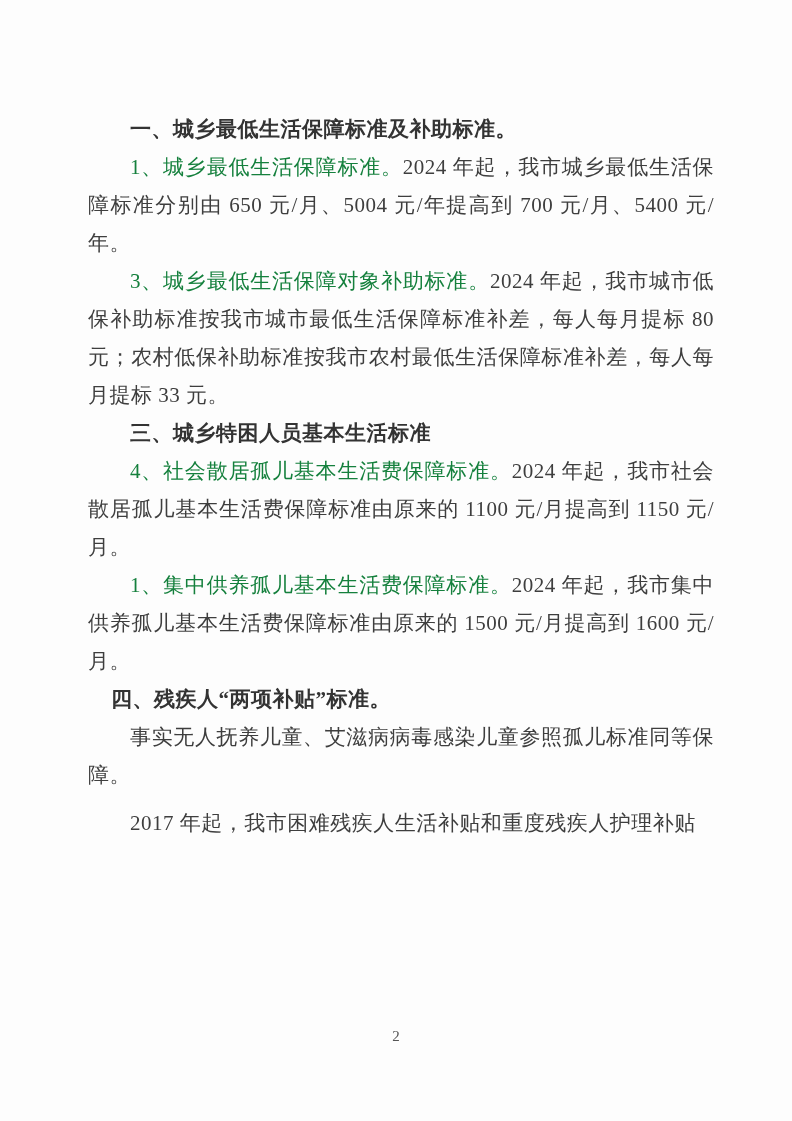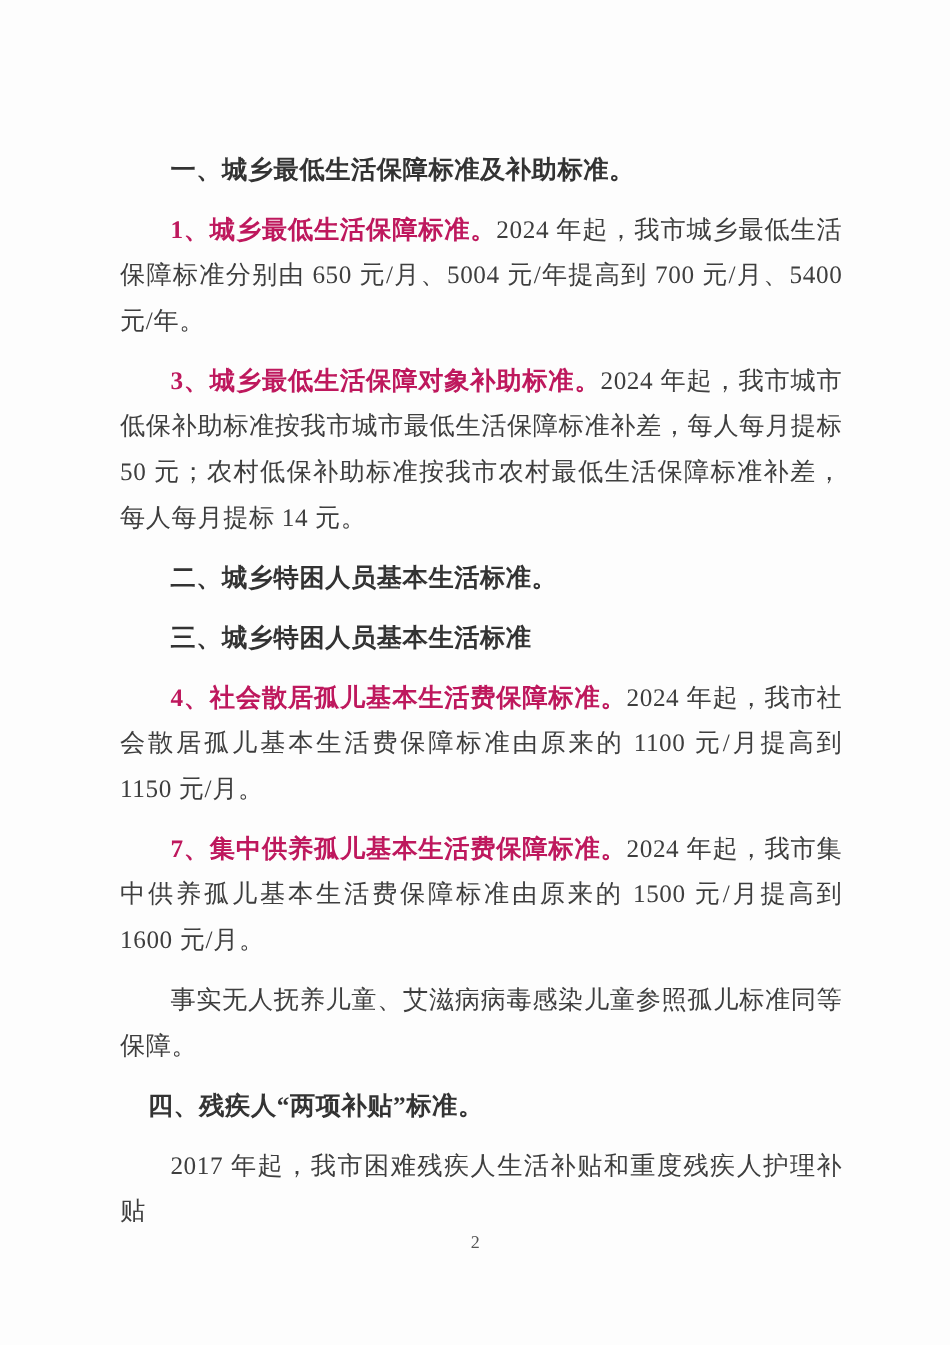--- a/index.html
+++ b/index.html
@@ -20,36 +20,36 @@
     position: absolute;
     left: 88px;
     top: 110px;
     width: 626px;
     font-size: 21px;
     line-height: 38px;
     letter-spacing: 0.5px;
     text-align: justify;
   }
   .para {
-    margin: 12px;
+    margin: 0;
     text-indent: 2em;
   }
   .para.indent1 {
     text-indent: 1.1em;
   }
   .para.gap-top {
     margin-top: 10px;
   }
   .heading {
     font-weight: bold;
     color: #333333;
   }
   .lead {
-    font-weight: bold;
-    color: #be185d;
+    font-weight: normal;
+    color: #15803d;
   }
   .page-number {
     position: absolute;
     left: 0;
     right: 0;
     top: 1028px;
     text-align: center;
     font-size: 15px;
     color: #555555;
     font-family: "Liberation Serif", "DejaVu Serif", serif;
@@ -58,33 +58,32 @@
 </head>
 <body>
 
 <div class="page">
   <div class="content">
 
     <p class="para heading"><span>一、城乡最低生活保障标准及补助标准。</span></p>
 
     <p class="para"><span class="lead">1、城乡最低生活保障标准。</span><span>2024 年起，我市城乡最低生活保障标准分别由 650 元/月、5004 元/年提高到 700 元/月、5400 元/年。</span></p>
 
-    <p class="para"><span class="lead">3、城乡最低生活保障对象补助标准。</span><span>2024 年起，我市城市低保补助标准按我市城市最低生活保障标准补差，每人每月提标 50 元；农村低保补助标准按我市农村最低生活保障标准补差，每人每月提标 14 元。</span></p>
+    <p class="para"><span class="lead">3、城乡最低生活保障对象补助标准。</span><span>2024 年起，我市城市低保补助标准按我市城市最低生活保障标准补差，每人每月提标 80 元；农村低保补助标准按我市农村最低生活保障标准补差，每人每月提标 33 元。</span></p>
 
-    <p class="para heading"><span>二、城乡特困人员基本生活标准。</span></p>
 
 
     <p class="para heading"><span>三、城乡特困人员基本生活标准</span></p>
 
     <p class="para"><span class="lead">4、社会散居孤儿基本生活费保障标准。</span><span>2024 年起，我市社会散居孤儿基本生活费保障标准由原来的 1100 元/月提高到 1150 元/月。</span></p>
 
-    <p class="para"><span class="lead">7、集中供养孤儿基本生活费保障标准。</span><span>2024 年起，我市集中供养孤儿基本生活费保障标准由原来的 1500 元/月提高到 1600 元/月。</span></p>
+    <p class="para"><span class="lead">1、集中供养孤儿基本生活费保障标准。</span><span>2024 年起，我市集中供养孤儿基本生活费保障标准由原来的 1500 元/月提高到 1600 元/月。</span></p>
+
+    <p class="para heading indent1"><span>四、残疾人“两项补贴”标准。</span></p>
 
     <p class="para"><span>事实无人抚养儿童、艾滋病病毒感染儿童参照孤儿标准同等保障。</span></p>
-
-    <p class="para heading indent1"><span>四、残疾人“两项补贴”标准。</span></p>
 
     <p class="para gap-top"><span>2017 年起，我市困难残疾人生活补贴和重度残疾人护理补贴</span></p>
 
   </div>
 
   <div class="page-number">2</div>
 </div>
 
 </body></html>

